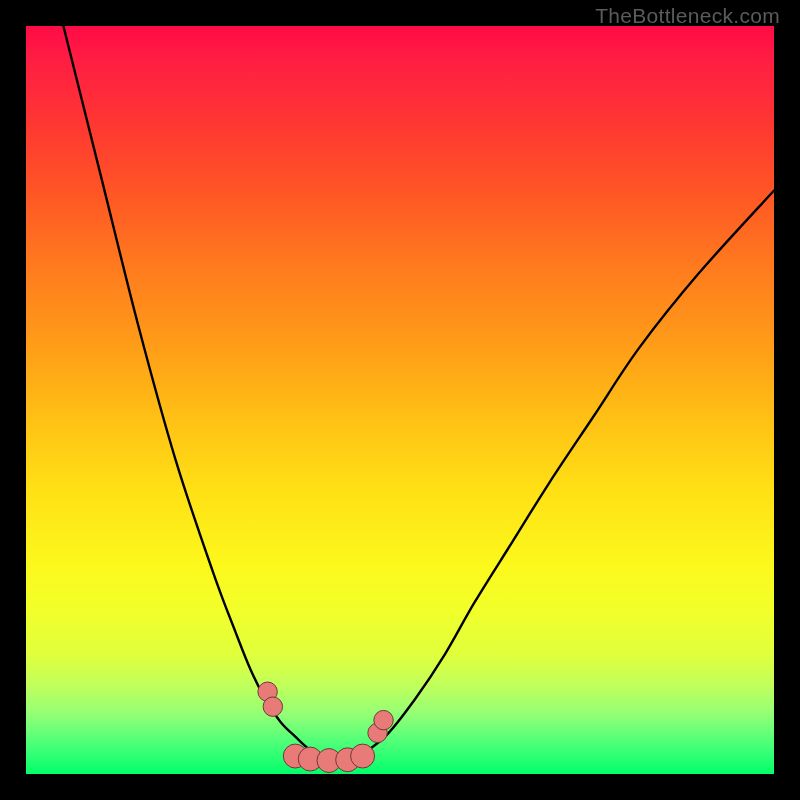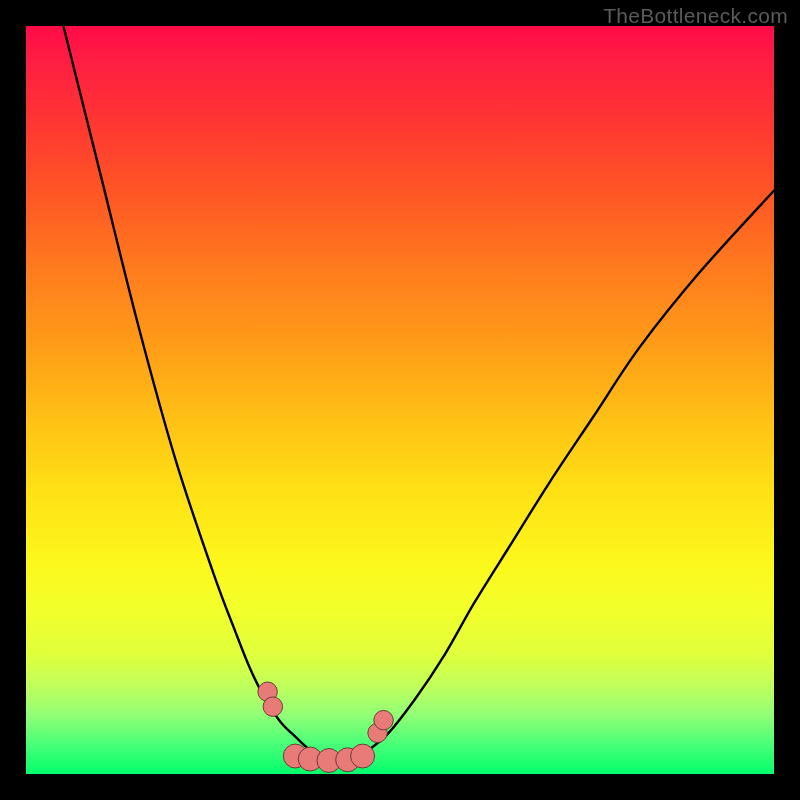--- a/index.html
+++ b/index.html
@@ -38,21 +38,21 @@
       #e0ff3c 84%,
       #c2ff5a 88%,
       #93ff76 92%,
       #4aff78 96%,
       #02ff6b 100%);
   }
 
   .watermark {
     position: absolute;
     top: 4px;
-    right: 12px;
+    right: 20px;
     color: #5b5b5b;
     font-size: 21px;
     font-weight: 500;
     letter-spacing: 0.3px;
     font-family: Arial, Helvetica, sans-serif;
   }
 
   svg.curve-layer {
     position: absolute;
     inset: 0;

